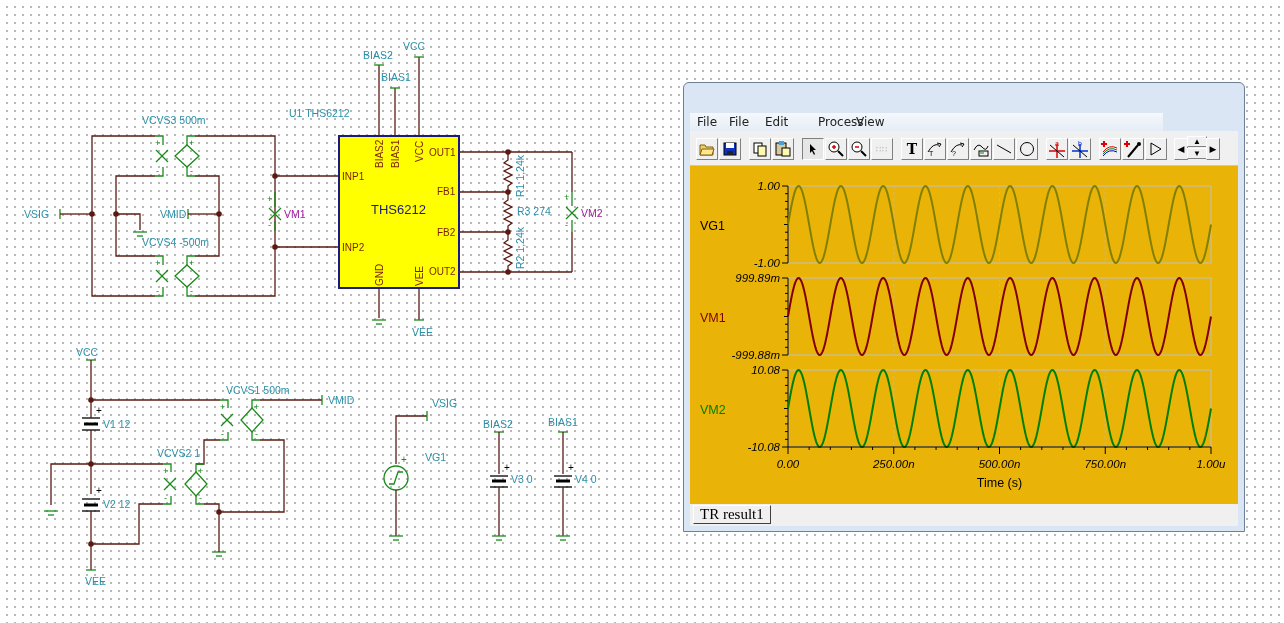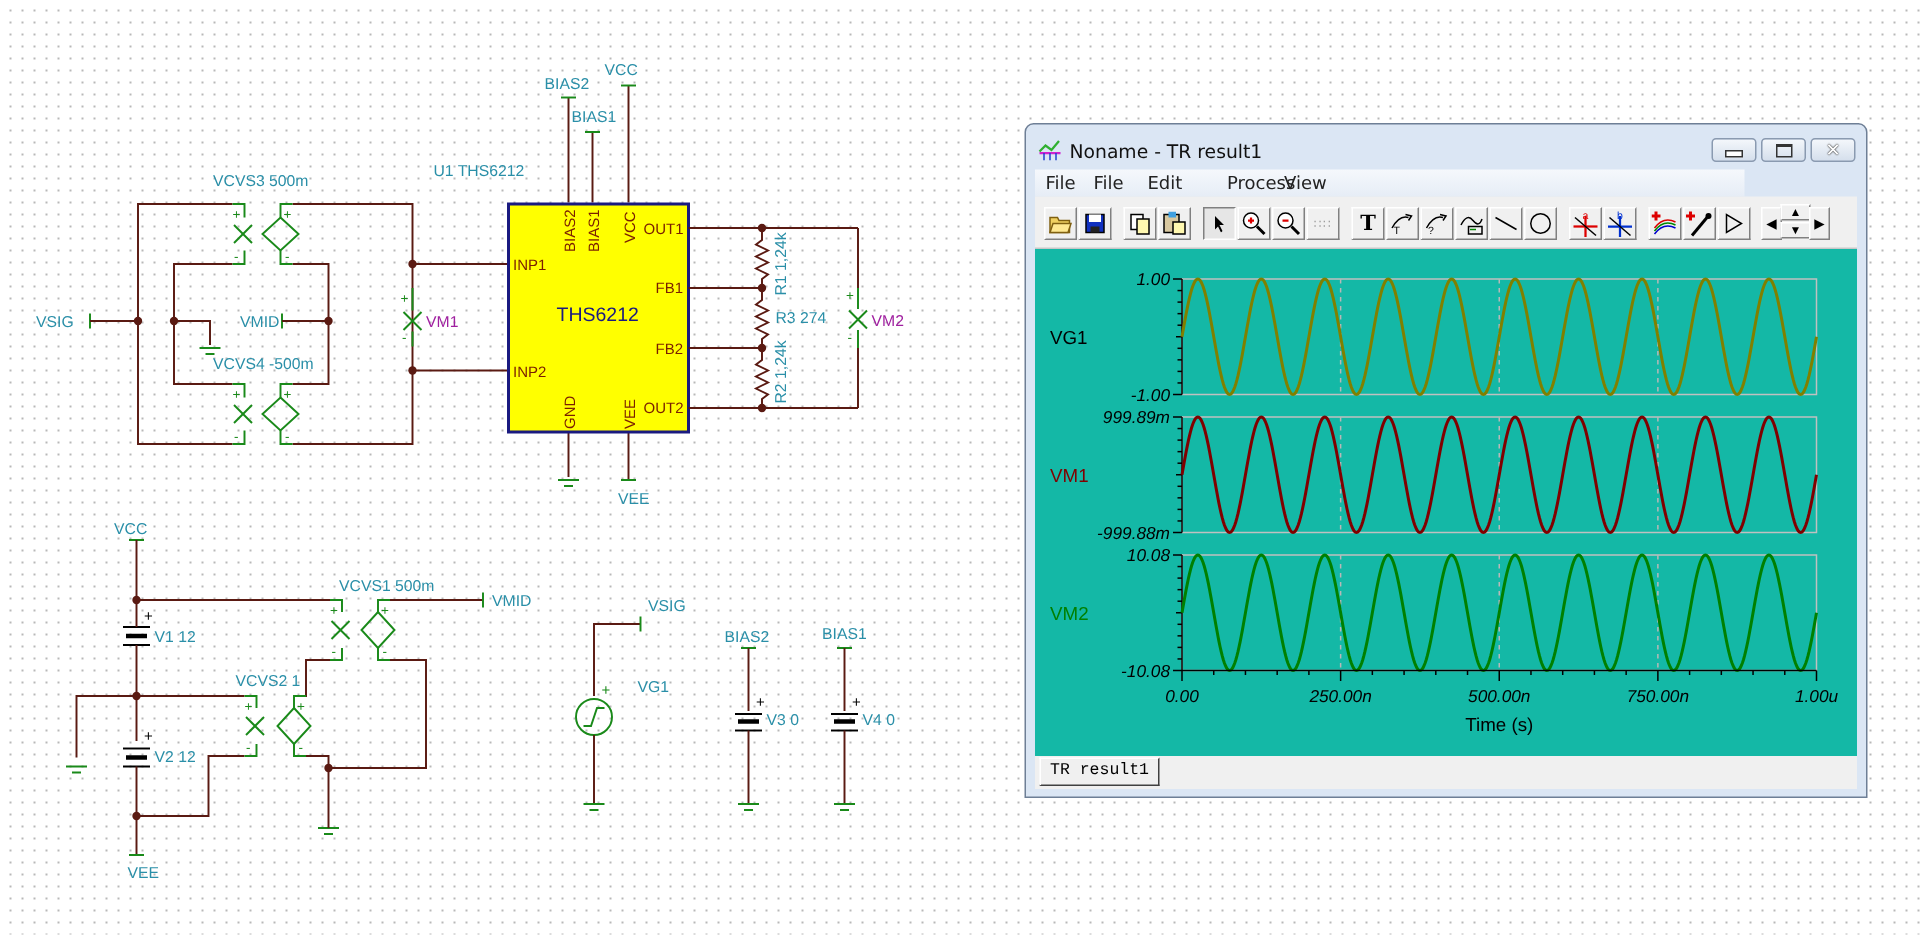--- a/index.html
+++ b/index.html
@@ -23,24 +23,24 @@
   #app-icon{position:absolute;left:8px;top:10px;width:16px;height:14px;}
   #win-title{position:absolute;left:29px;top:10px;font-size:12.5px;color:#111;font-family:"DejaVu Sans",sans-serif;}
   .capbtn{position:absolute;top:9px;height:16px;border:1px solid #8a9ab0;border-radius:3px;
     background:linear-gradient(#f4f7fb,#d5dfec);box-sizing:border-box;display:flex;align-items:center;justify-content:center;}
   #menubar{position:absolute;left:6px;top:30px;width:473px;height:18px;background:linear-gradient(#f5f8fc,#e6edf6);}
   .menu{position:absolute;top:2px;font-size:12px;color:#222;font-family:"DejaVu Sans",sans-serif;}
   #toolbar{position:absolute;left:6px;top:48px;width:548px;height:34px;background:#f0f0f0;border-bottom:1px solid #c8c8c8;}
   .tb{position:absolute;top:7px;width:22px;height:22px;box-sizing:border-box;
     border:1px solid;border-color:#fff #808080 #808080 #fff;background:#f0f0f0;display:flex;align-items:center;justify-content:center;}
   .tb.pressed{border-color:#808080 #fff #fff #808080;background:#e6e6e6;}
-  #plotarea{position:absolute;left:6px;top:83px;width:548px;height:338px;background:#14b8a6;}
+  #plotarea{position:absolute;left:6px;top:83px;width:548px;height:338px;background:#eab308;}
   #tabstrip{position:absolute;left:6px;top:421px;width:548px;height:22px;background:#f0f0f0;}
-  #tab-tr{position:absolute;left:3px;top:1px;height:17px;padding:0 6px;font-size:11px;line-height:17px;
-    border:1px solid;border-color:#fff #404040 #404040 #fff;background:#f0f0f0;color:#000;font-family:Liberation Mono, monospace;text-align:center;}
+  #tab-tr{position:absolute;left:3px;top:1px;height:17px;padding:0 6px;font-size:15px;line-height:17px;
+    border:1px solid;border-color:#fff #404040 #404040 #fff;background:#f0f0f0;color:#000;font-family:Liberation Serif, serif;text-align:center;}
   .axlbl{font-family:"Liberation Sans",sans-serif;font-size:11.5px;font-style:italic;fill:#000;}
   .sig{font-family:"Liberation Sans",sans-serif;font-size:12.5px;}
 </style>
 </head>
 <body>
 
 <svg id="schematic" width="680" height="623" xmlns="http://www.w3.org/2000/svg">
 
   <g>
 
@@ -292,39 +292,20 @@
       <text x="568" y="471" font-size="10" fill="#000">+</text>
       <text class="lbl" x="575" y="483">V4 0</text>
     </g>
     <line class="wire" x1="563" y1="487" x2="563" y2="536"></line>
     <line class="comp" x1="556" y1="536" x2="570" y2="536"></line>
       <line class="comp" x1="560" y1="540" x2="566" y2="540"></line>
   </g>
 </svg>
 
 <div id="win">
-  <div id="titlebar">
-    <svg id="app-icon" viewBox="0 0 16 14">
-      <polyline points="1,8 5,4 9,7 14,1" stroke="#30b030" stroke-width="1.5" fill="none"></polyline>
-      <line x1="1" y1="9" x2="15" y2="9" stroke="#d020d0" stroke-width="1.5"></line>
-      <line x1="4" y1="9" x2="4" y2="14" stroke="#2040d0"></line>
-        <line x1="8" y1="9" x2="8" y2="14" stroke="#2040d0"></line>
-        <line x1="12" y1="9" x2="12" y2="14" stroke="#2040d0"></line>
-    </svg>
-    <span id="win-title">Noname - TR result1</span>
-    <div class="capbtn" style="left:457px;width:30px;">
-      <span style="display:block;width:10px;height:3px;border:1px solid #333;background:#fff;margin-top:4px;"></span>
-    </div>
-    <div class="capbtn" style="left:490px;width:30px;">
-      <span style="display:block;width:9px;height:6px;border:1px solid #333;border-top-width:2px;"></span>
-    </div>
-    <div class="capbtn" style="left:523px;width:30px;">
-      <span style="font-size:12px;color:#fff;text-shadow:0 0 1px #333,0 0 1px #333;">✕</span>
-    </div>
-  </div>
 
   <div id="menubar">
     <span class="menu" style="left:7px">File</span>
     <span class="menu" style="left:39px">File</span>
     <span class="menu" style="left:75px">Edit</span>
     <span class="menu" style="left:128px">Process</span>
     <span class="menu" style="left:166px">View</span>
   </div>
 
   <div id="toolbar">

